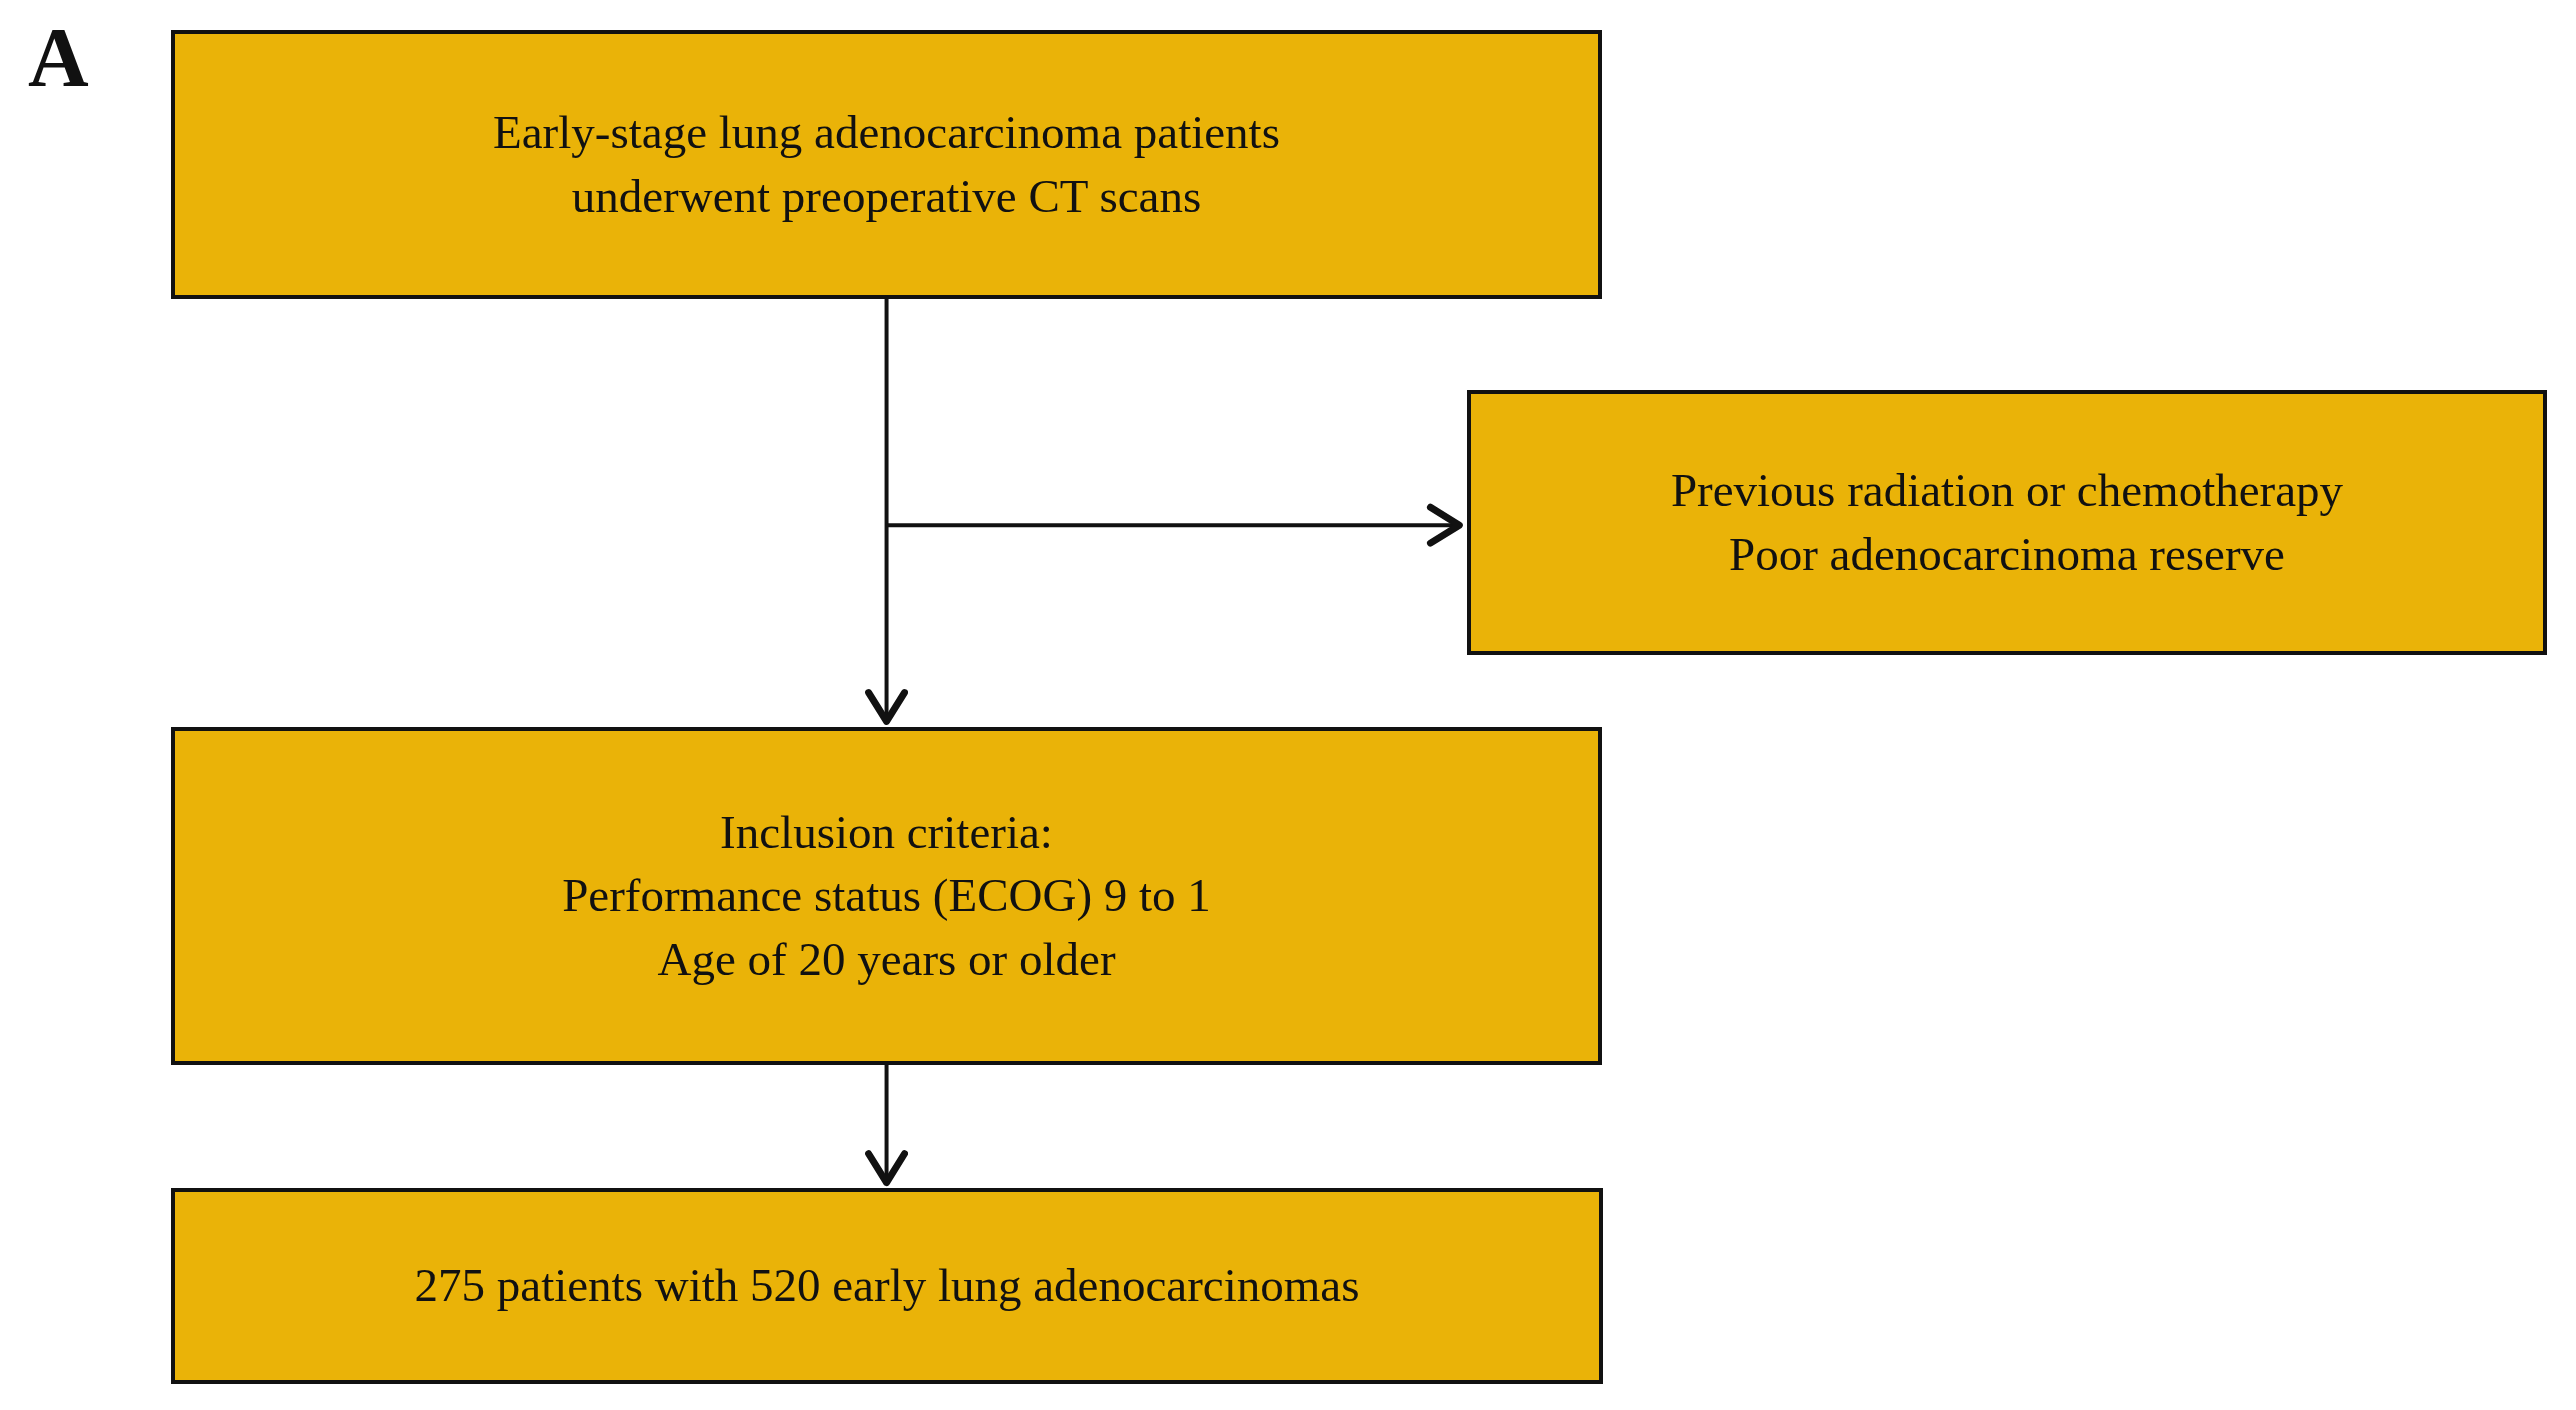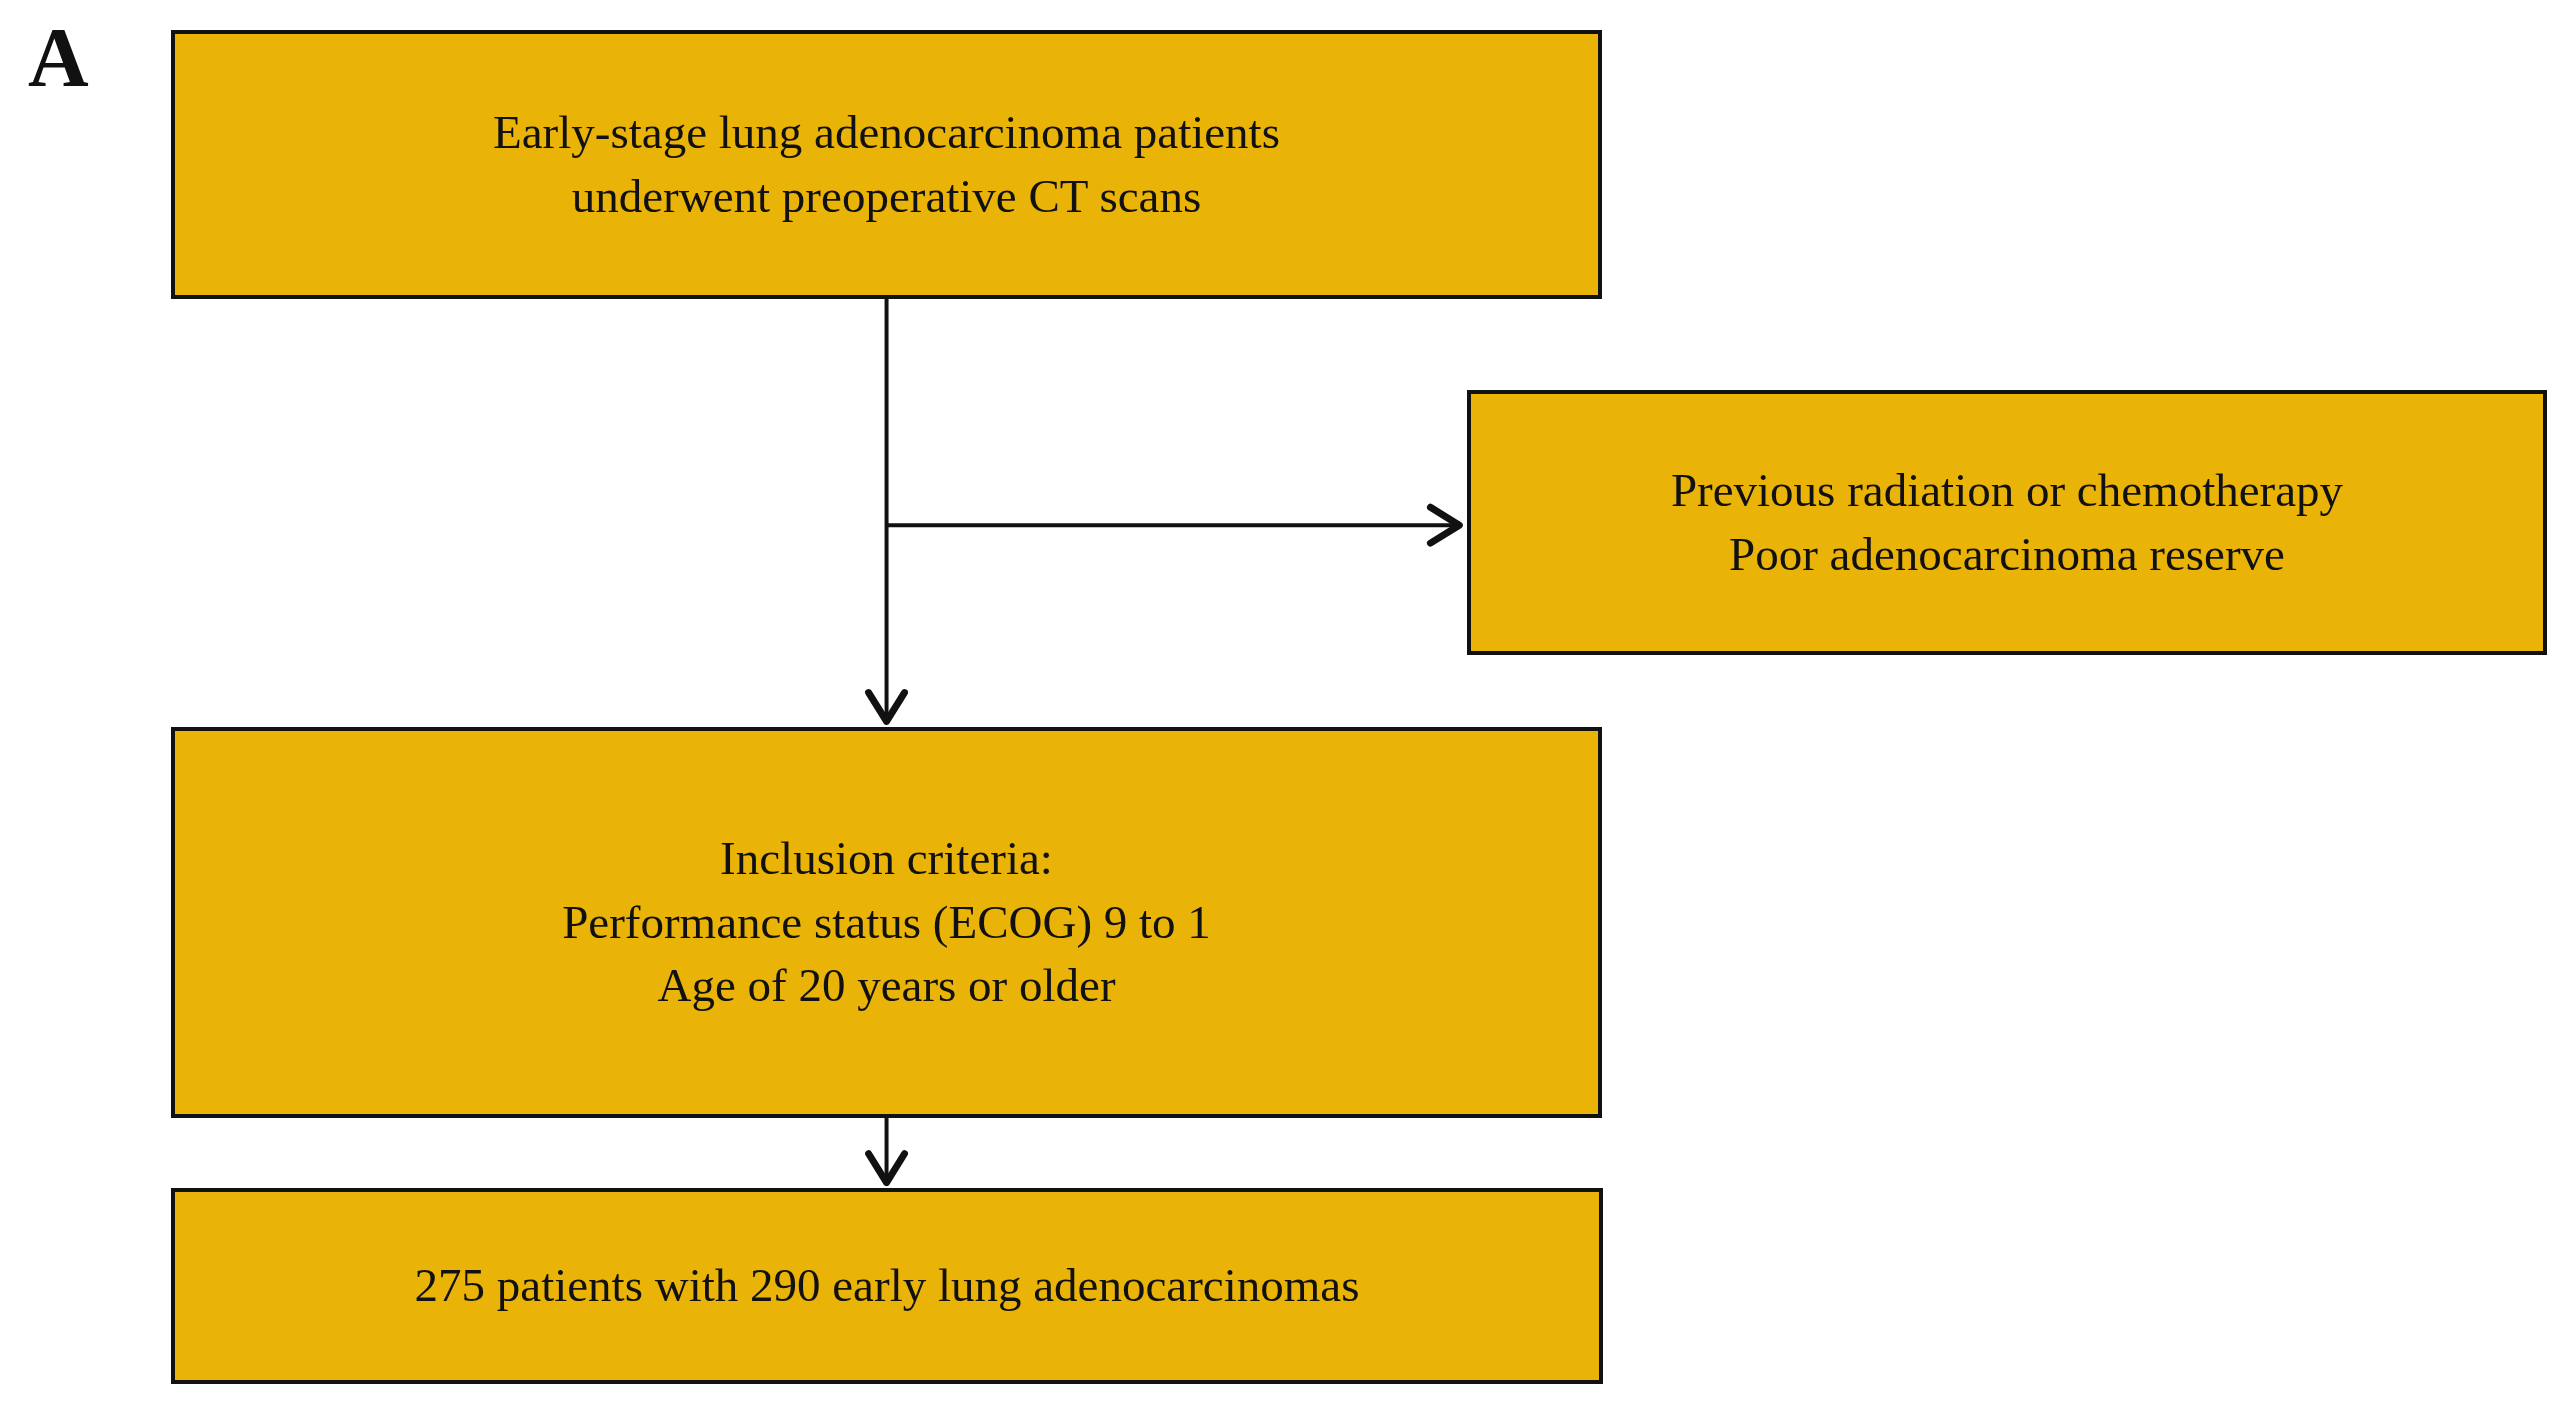--- a/index.html
+++ b/index.html
@@ -38,21 +38,21 @@
     font-size: 47px;
     line-height: 1.35;
     color: #111111;
   }
   .flow-box .line {
     display: block;
     white-space: nowrap;
   }
   #box-cohort    { left: 171px;  top: 30px;   width: 1431px; height: 269px; }
   #box-exclusion { left: 1467px; top: 390px;  width: 1080px; height: 265px; }
-  #box-inclusion { left: 171px;  top: 727px;  width: 1431px; height: 391px; }
+  #box-inclusion { left: 171px;  top: 727px;  width: 1431px; height: 338px; }
   #box-result    { left: 171px;  top: 1188px; width: 1432px; height: 196px; }
   .connector-layer {
     position: absolute;
     left: 0;
     top: 0;
     width: 2576px;
     height: 1411px;
     pointer-events: none;
   }
 </style>
@@ -84,17 +84,17 @@
     <span class="line">Poor adenocarcinoma reserve</span>
   </div>
 
   <div class="flow-box" id="box-inclusion">
     <span class="line">Inclusion criteria:</span>
     <span class="line">Performance status (ECOG) 9 to 1</span>
     <span class="line">Age of 20 years or older</span>
   </div>
 
   <div class="flow-box" id="box-result">
-    <span class="line">275 patients with 290 early lung adenocarcinomas</span>
+    <span class="line">275 patients with 520 early lung adenocarcinomas</span>
   </div>
 
 </div>
 
 
 </body></html>

